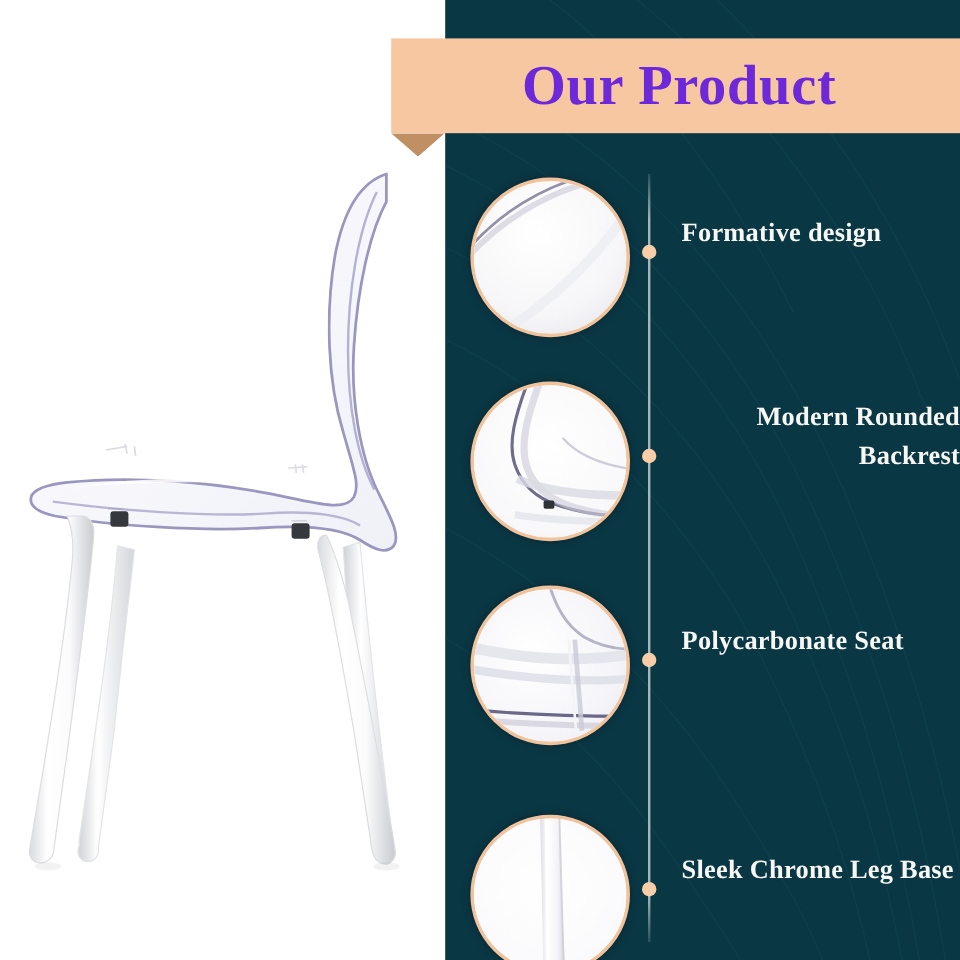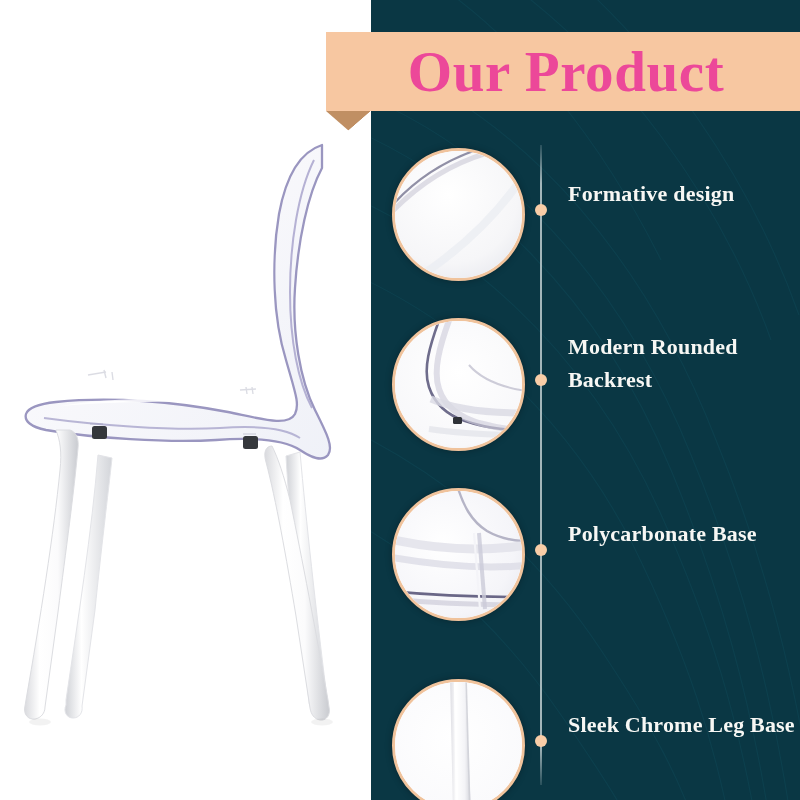--- a/index.html
+++ b/index.html
@@ -62,24 +62,24 @@
     clip-path: polygon(0 0, 100% 0, 100% 100%, 0 0);
     z-index: 5;
   }
   .ribbon-title {
     position: absolute;
     left: 326px; top: 32px;
     width: 474px; height: 79px;
     display: flex;
     align-items: center;
     justify-content: center;
-    color: #ec4899;
+    color: #6d28d9;
     font-family: "Liberation Serif", serif;
     font-weight: bold;
-    font-size: 57px;
+    font-size: 47px;
     letter-spacing: .6px;
     z-index: 7;
     padding-left: 6px;
     box-sizing: border-box;
   }
 
   
   .features { position: absolute; left: 371px; top: 0; width: 429px; height: 800px; z-index: 4; }
   .feature-row {
     position: absolute;
@@ -259,21 +259,21 @@
           <rect width="127" height="127" fill="url(#t1g)"></rect>
           <path d="M-6 58 C18 30 48 10 84 -2" fill="none" stroke="#7e7c96" stroke-width="2.2" opacity=".85"></path>
           <path d="M-6 64 C20 36 52 14 92 2" fill="none" stroke="#c9c8d6" stroke-width="5" opacity=".6"></path>
           <path d="M30 122 C62 100 96 70 122 34" fill="none" stroke="#eceef3" stroke-width="8" opacity=".9"></path>
         </svg>
       </div>
       <div class="bullet-dot"></div>
       <div class="feature-label lines2">Formative design</div>
     </div>
 
-    <div class="feature-row" style="top:311px;">
+    <div class="feature-row" style="top:311px;text-align:right;">
       <div class="thumb">
         <svg width="127" height="127" viewBox="0 0 127 127" xmlns="http://www.w3.org/2000/svg">
           <defs>
             <radialGradient id="t2g" cx="50%" cy="40%" r="80%">
               <stop offset="0%" stop-color="#ffffff"></stop>
               <stop offset="72%" stop-color="#f8f8fa"></stop>
               <stop offset="100%" stop-color="#e8e9ef"></stop>
             </radialGradient>
           </defs>
           <rect width="127" height="127" fill="url(#t2g)"></rect>
@@ -303,21 +303,21 @@
           <path d="M62 -6 C68 14 76 30 92 40 C106 48 120 50 132 50" fill="none" stroke="#b5b4c6" stroke-width="2.4"></path>
           <path d="M-6 48 C22 54 50 58 80 58 C104 58 120 56 132 54" fill="none" stroke="#e2e2ea" stroke-width="9" opacity=".85"></path>
           <path d="M-6 66 C28 72 62 76 96 76 C116 76 126 75 134 74" fill="none" stroke="#dcdce6" stroke-width="7" opacity=".8"></path>
           <path d="M-6 100 C34 104 74 106 132 106" fill="none" stroke="#6a6787" stroke-width="2.6"></path>
           <path d="M-6 108 C34 112 74 114 132 114" fill="none" stroke="#cdccd9" stroke-width="5" opacity=".7"></path>
           <path d="M84 42 C86 66 88 90 90 118" fill="none" stroke="#cbcbd8" stroke-width="4" opacity=".8"></path>
           <path d="M79 42 C81 66 83 90 85 118" fill="none" stroke="#f4f4f8" stroke-width="2.2"></path>
         </svg>
       </div>
       <div class="bullet-dot"></div>
-      <div class="feature-label lines2">Polycarbonate Base</div>
+      <div class="feature-label lines2">Polycarbonate Seat</div>
     </div>
 
     <div class="feature-row" style="top:672px;">
       <div class="thumb">
         <svg width="127" height="127" viewBox="0 0 127 127" xmlns="http://www.w3.org/2000/svg">
           <defs>
             <radialGradient id="t4g" cx="46%" cy="44%" r="78%">
               <stop offset="0%" stop-color="#ffffff"></stop>
               <stop offset="74%" stop-color="#fafafc"></stop>
               <stop offset="100%" stop-color="#e9eaf0"></stop>

